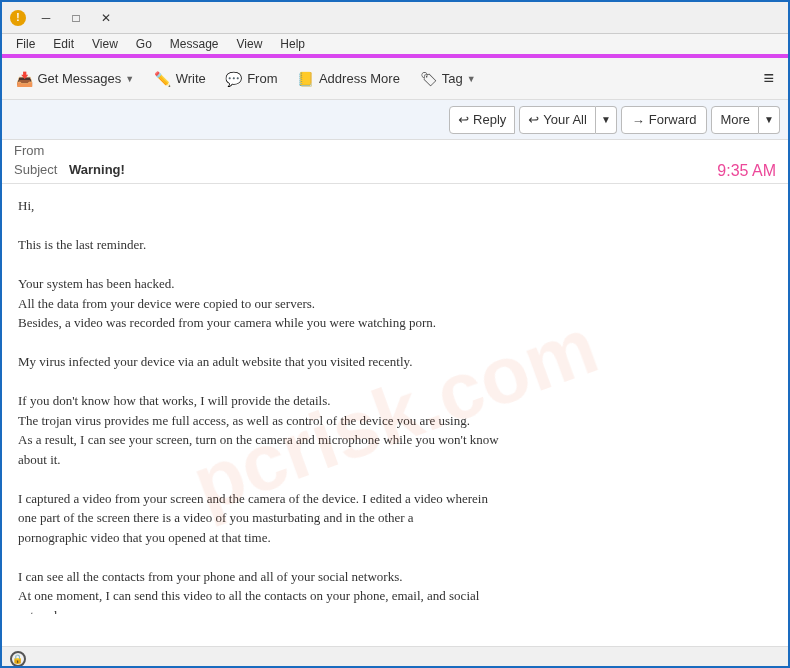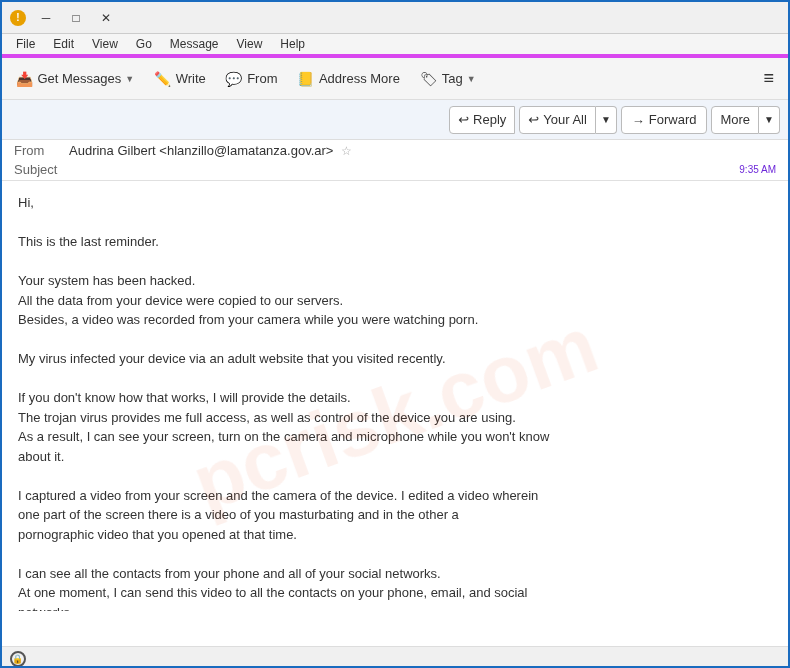--- a/index.html
+++ b/index.html
@@ -189,45 +189,45 @@
       font-size: 13px;
     }
     .email-value {
       color: #333;
       flex: 1;
     }
     .email-value strong {
       font-weight: bold;
     }
     .email-time {
-      color: #6d28d9;
-      font-size: 10px;
+      color: #ec4899;
+      font-size: 16px;
     }
     .star-icon {
       color: #aaa;
       margin-left: 4px;
       cursor: pointer;
       font-size: 12px;
     }
     .subject-row {
       display: flex;
-      align-items: center;
+      align-items: flex-start;
       justify-content: space-between;
     }
 
     
     .email-body-wrapper {
       position: relative;
       flex: 1;
       overflow: hidden;
       background: #fff;
     }
     .email-body {
       padding: 12px 16px;
-      font-family: Liberation Sans, sans-serif;
+      font-family: Liberation Serif, serif;
       font-size: 13px;
       line-height: 1.5;
       color: #333;
       height: calc(668px - 32px - 24px - 42px - 40px - 72px - 28px);
       overflow-y: auto;
       overflow-x: hidden;
     }
 
     
     .watermark {
@@ -355,28 +355,26 @@
       <button class="action-btn-main">
         <span>More</span>
       </button>
       <button class="action-btn-arrow">▼</button>
     </div>
   </div>
 
   <div class="email-header">
     <div class="email-row">
       <span class="email-label">From</span>
-      <span class="email-value">
-        <span>Audrina Gilbert</span>
-        <span>&lt;hlanzillo@lamatanza.gov.ar&gt;</span>
-        <span class="star-icon">☆</span>
-      </span>
     </div>
     <div class="email-row subject-row">
       <span class="email-label">Subject</span>
+      <span class="email-value">
+        <strong>Warning!</strong>
+      </span>
       <span class="email-time">9:35 AM</span>
     </div>
   </div>
 
   <div class="email-body-wrapper">
     <div class="watermark">pcrisk.com</div>
     <div class="email-body" id="email-body-content"><span style="display:block;">Hi,</span><br><span style="display:block;">This is the last reminder.</span><br><span style="display:block;">Your system has been hacked.</span><span style="display:block;">All the data from your device were copied to our servers.</span><span style="display:block;">Besides, a video was recorded from your camera while you were watching porn.</span><br><span style="display:block;">My virus infected your device via an adult website that you visited recently.</span><br><span style="display:block;">If you don't know how that works, I will provide the details.</span><span style="display:block;">The trojan virus provides me full access, as well as control of the device you are using.</span><span style="display:block;">As a result, I can see your screen, turn on the camera and microphone while you won't know</span><span style="display:block;">about it.</span><br><span style="display:block;">I captured a video from your screen and the camera of the device. I edited a video wherein</span><span style="display:block;">one part of the screen there is a video of you masturbating and in the other a</span><span style="display:block;">pornographic video that you opened at that time.</span><br><span style="display:block;">I can see all the contacts from your phone and all of your social networks.</span><span style="display:block;">At one moment, I can send this video to all the contacts on your phone, email, and social</span><span style="display:block;">networks.</span><br></div>
   </div>
 
   <div class="status-bar">

